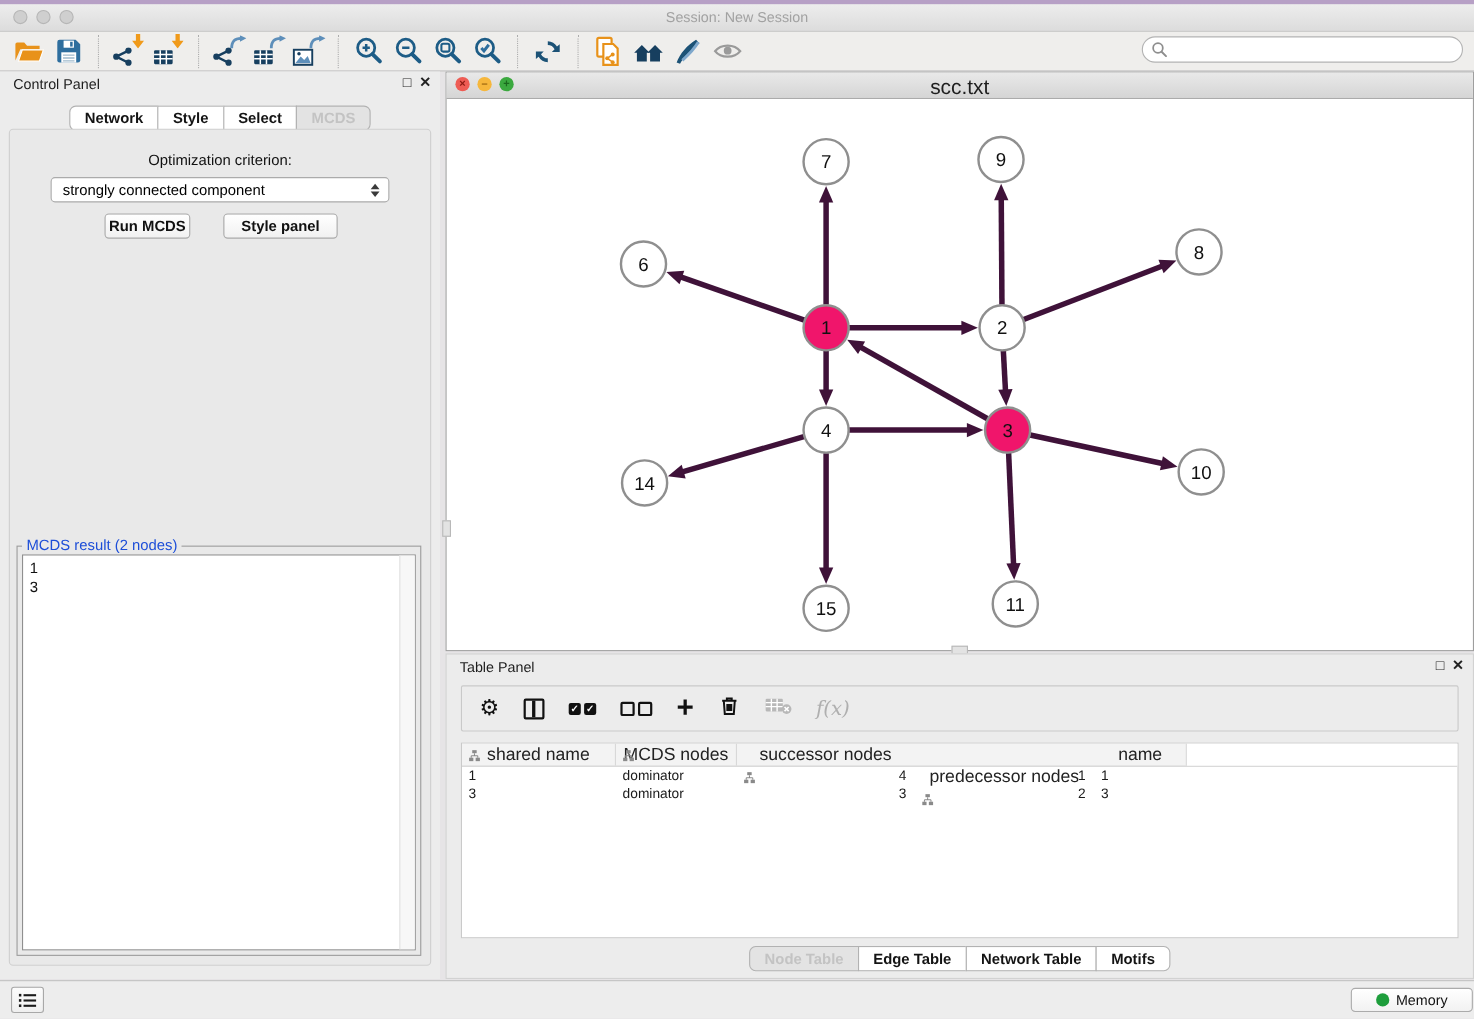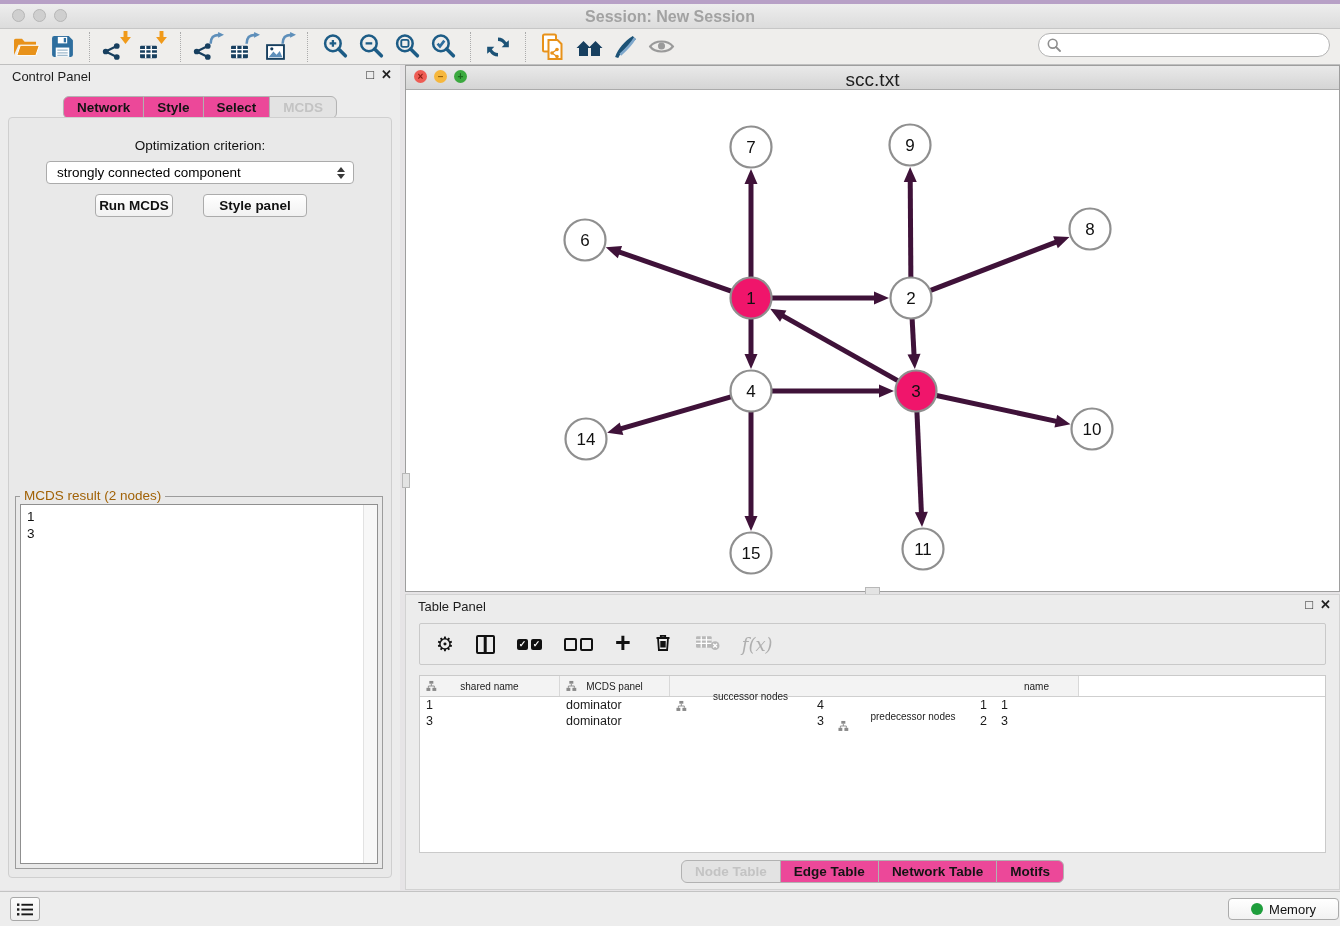--- a/index.html
+++ b/index.html
@@ -5,36 +5,36 @@
   html,body{margin:0;padding:0}
   body{width:1340px;height:926px;position:relative;overflow:hidden;
        font-family:"Liberation Sans",sans-serif;background:#E6E4E6;
        -webkit-user-select:none;user-select:none}
   
   #top-strip{position:absolute;left:0;top:0;width:1340px;height:4px;background:#B7A0C6}
   #titlebar{position:absolute;left:0;top:4px;width:1340px;height:24px;
             background:linear-gradient(#EDEDED,#DCDCDC);border-bottom:1px solid #C6C6C6}
   #titlebar .lights{position:absolute;left:12px;top:5px;display:flex;gap:8px}
   #titlebar .lights span{width:13px;height:13px;border-radius:50%;background:#CFCFCF;border:1px solid #B6B6B6;box-sizing:border-box}
-  #window-title{position:absolute;left:0;right:0;top:4px;text-align:center;font-size:16px;color:#A2A2A2;font-weight:700}
+  #window-title{position:absolute;left:0;right:0;top:4px;text-align:center;font-size:13px;color:#A2A2A2;font-weight:400}
   
   #toolbar{position:absolute;left:0;top:29px;width:1340px;height:36px;background:#EFEEEC;
            border-bottom:1px solid #BFBFBF;display:flex;align-items:center;padding-left:8px;box-sizing:border-box}
   .sep{height:30px;border-left:1px dotted #ACACAC;margin:0 9px}
   .icon{position:relative;width:36px;height:32px;display:flex;align-items:center;justify-content:center;border-radius:4px;cursor:default}
   .icon .ov{position:absolute}
   #search-wrap{position:absolute;right:10px;top:4px;width:292px;height:24px;background:#fff;
                border:1px solid #B3B3B3;border-radius:13px;display:flex;align-items:center;padding-left:8px;box-sizing:border-box}
   #search-wrap input{border:none;outline:none;flex:1;font-size:13px;background:transparent;font-family:"Liberation Sans",sans-serif}
   
   .panel-head{position:absolute;left:0;right:0;top:0;height:22px;font-size:13px;color:#1C1C1C}
   .panel-title{position:absolute;left:12px;top:4px}
   .win-btns{position:absolute;right:8px;top:2px;display:flex;gap:7px;font-size:13px;color:#222}
   .win-btns .wb{cursor:default;font-weight:700}
-  .tab{border:1px solid #B2B2B2;background:#ec4899;color:#141414;font-size:13.5px;font-weight:600;
+  .tab{border:1px solid #B2B2B2;background:#ffffff;color:#141414;font-size:13.5px;font-weight:600;
        padding:3px 13px;margin-left:-1px;white-space:nowrap}
   .tab:first-child{border-radius:6px 0 0 6px;margin-left:0}
   .tab:last-child{border-radius:0 6px 6px 0}
   .tab.active{background:#E3E3E3;color:#C3C3C3}
   
   #control-panel{position:absolute;left:0;top:65px;width:400px;height:825px;background:#ECECEC}
   #cp-tabs{position:absolute;left:50%;transform:translateX(-50%);top:31px;display:inline-flex}
   #cp-content{position:absolute;left:8px;right:8px;top:52px;bottom:12px;background:#E9E9E9;
               border:1px solid #CFCFCF;border-radius:4px}
   #opt-label{position:absolute;left:0;right:0;top:20px;text-align:center;font-size:13.5px;color:#111}
@@ -43,21 +43,21 @@
   #criterion .val{flex:1}
   .updown{display:inline-flex;flex-direction:column;gap:2px}
   .updown i{width:0;height:0;border-left:4px solid transparent;border-right:4px solid transparent}
   .updown .up{border-bottom:5px solid #3A3A3A}
   .updown .dn{border-top:5px solid #3A3A3A}
   .btn{position:absolute;top:76px;height:23px;background:linear-gradient(#FFF,#F1F1F1);border:1px solid #ABABAB;
        border-radius:4px;font-size:13.5px;font-weight:600;color:#111;display:flex;align-items:center;justify-content:center;box-sizing:border-box}
   #btn-run{left:86px;width:78px}
   #btn-close{left:194px;width:104px}
   #result-fs{position:absolute;left:6px;right:8px;top:378px;bottom:8px;border:1px solid #9C9C9C}
-  #result-legend{position:absolute;top:-9px;left:4px;background:#E9E9E9;padding:0 4px;font-size:13.5px;color:#a16207}
+  #result-legend{position:absolute;top:-9px;left:4px;background:#E9E9E9;padding:0 4px;font-size:13.5px;color:#1d4ed8}
   #result-box{position:absolute;left:4px;right:4px;top:7px;bottom:4px;background:#fff;border:1px solid #8F8F8F}
   #result-lines{position:absolute;left:0;top:0;right:14px;bottom:0;padding:3px 6px;font-size:13.5px;color:#111;line-height:17px}
   #result-scroll{position:absolute;right:0;top:0;bottom:0;width:13px;background:#F7F7F7;border-left:1px solid #E2E2E2}
   
   #network-window{position:absolute;left:405px;top:65px;width:935px;height:527px;background:#fff;
                   border:1px solid #9E9E9E;box-sizing:border-box}
   #nw-titlebar{position:absolute;left:0;right:0;top:0;height:23px;background:linear-gradient(#E9E9E9,#D5D5D5);
                border-bottom:1px solid #ABABAB}
   #nw-lights{position:absolute;left:8px;top:4px;display:flex;gap:7px}
   #nw-lights span{width:13px;height:13px;border-radius:50%;font-size:10px;font-weight:700;display:flex;
@@ -75,22 +75,22 @@
   .colicon{width:15px;height:15px;border:2.6px solid #111;border-radius:2px;position:relative;display:inline-block}
   .colicon::after{content:"";position:absolute;left:50%;top:0;bottom:0;width:2.6px;background:#111;transform:translateX(-50%)}
   .cbpair{display:inline-flex;gap:3px}
   .cb{width:11px;height:11px;background:#111;border-radius:2px;color:#fff;font-size:9px;font-weight:700;
       display:inline-flex;align-items:center;justify-content:center}
   .cbe{width:9px;height:9px;border:2px solid #111;border-radius:2px;background:#ECECEC;display:inline-block}
   .plus{font-size:27px;font-weight:900;color:#111;line-height:0.8}
   .fx{font-family:"DejaVu Serif",serif;font-style:italic;font-size:18px;color:#AFAFAF}
   #tbl{position:absolute;left:13px;right:13px;top:80px;bottom:36px;background:#fff;border:1px solid #CACACA;box-sizing:border-box;overflow:hidden}
   #tbl-head{display:flex;height:20px;background:#F3F3F3;border-bottom:1px solid #CFCFCF}
-  .th{position:relative;border-right:1px solid #D8D8D8;box-sizing:border-box;font-size:10px;color:#222;
-      display:flex;align-items:center;justify-content:center}
+  .th{position:relative;border-right:1px solid #D8D8D8;box-sizing:border-box;font-size:16px;color:#222;
+      display:flex;align-items:flex-end;justify-content:center}
   .th .cicon{position:absolute;left:6px;top:4px}
   .th.filler{flex:1;border-right:none;background:#fff}
   .tr{display:flex;height:16px;font-size:12.5px;color:#1A1A1A}
   .td{box-sizing:border-box;padding:1px 8px 0 6px;overflow:hidden;white-space:nowrap}
   .td.r{text-align:right}
   #tp-tabs{position:absolute;left:0;right:0;bottom:6px;display:flex;justify-content:center}
   
   #statusbar{position:absolute;left:0;bottom:0;width:1340px;height:34px;background:#EDEDED;border-top:1px solid #C3C3C3}
   #list-btn{position:absolute;left:10px;top:5px;width:30px;height:24px;background:linear-gradient(#FCFCFC,#EFEFEF);
             border:1px solid #A8A8A8;border-radius:3px;display:flex;align-items:center;justify-content:center;box-sizing:border-box}
@@ -462,21 +462,21 @@
           </div>
           <div class="th" style="width: 110px;">
             <span class="cicon"><svg width="11" height="12" viewBox="0 0 12 12">
                 <g fill="#8A8A8A">
                   <rect x="3.6" y="0.5" width="4.4" height="3"></rect>
                   <rect x="0.5" y="8" width="4.2" height="3.4"></rect>
                   <rect x="7" y="8" width="4.2" height="3.4"></rect>
                 </g>
                 <path stroke="#8A8A8A" stroke-width="1" fill="none" d="M5.8 3.5 V6 M2.6 6 H9.1 M2.6 6 V8 M9.1 6 V8"></path>
               </svg></span>
-            <span>MCDS panel</span>
+            <span>MCDS nodes</span>
           </div>
           <div class="th" style="width: 162px; margin-top: 20px;">
             <span class="cicon"><svg width="11" height="12" viewBox="0 0 12 12">
                 <g fill="#8A8A8A">
                   <rect x="3.6" y="0.5" width="4.4" height="3"></rect>
                   <rect x="0.5" y="8" width="4.2" height="3.4"></rect>
                   <rect x="7" y="8" width="4.2" height="3.4"></rect>
                 </g>
                 <path stroke="#8A8A8A" stroke-width="1" fill="none" d="M5.8 3.5 V6 M2.6 6 H9.1 M2.6 6 V8 M9.1 6 V8"></path>
               </svg></span>

